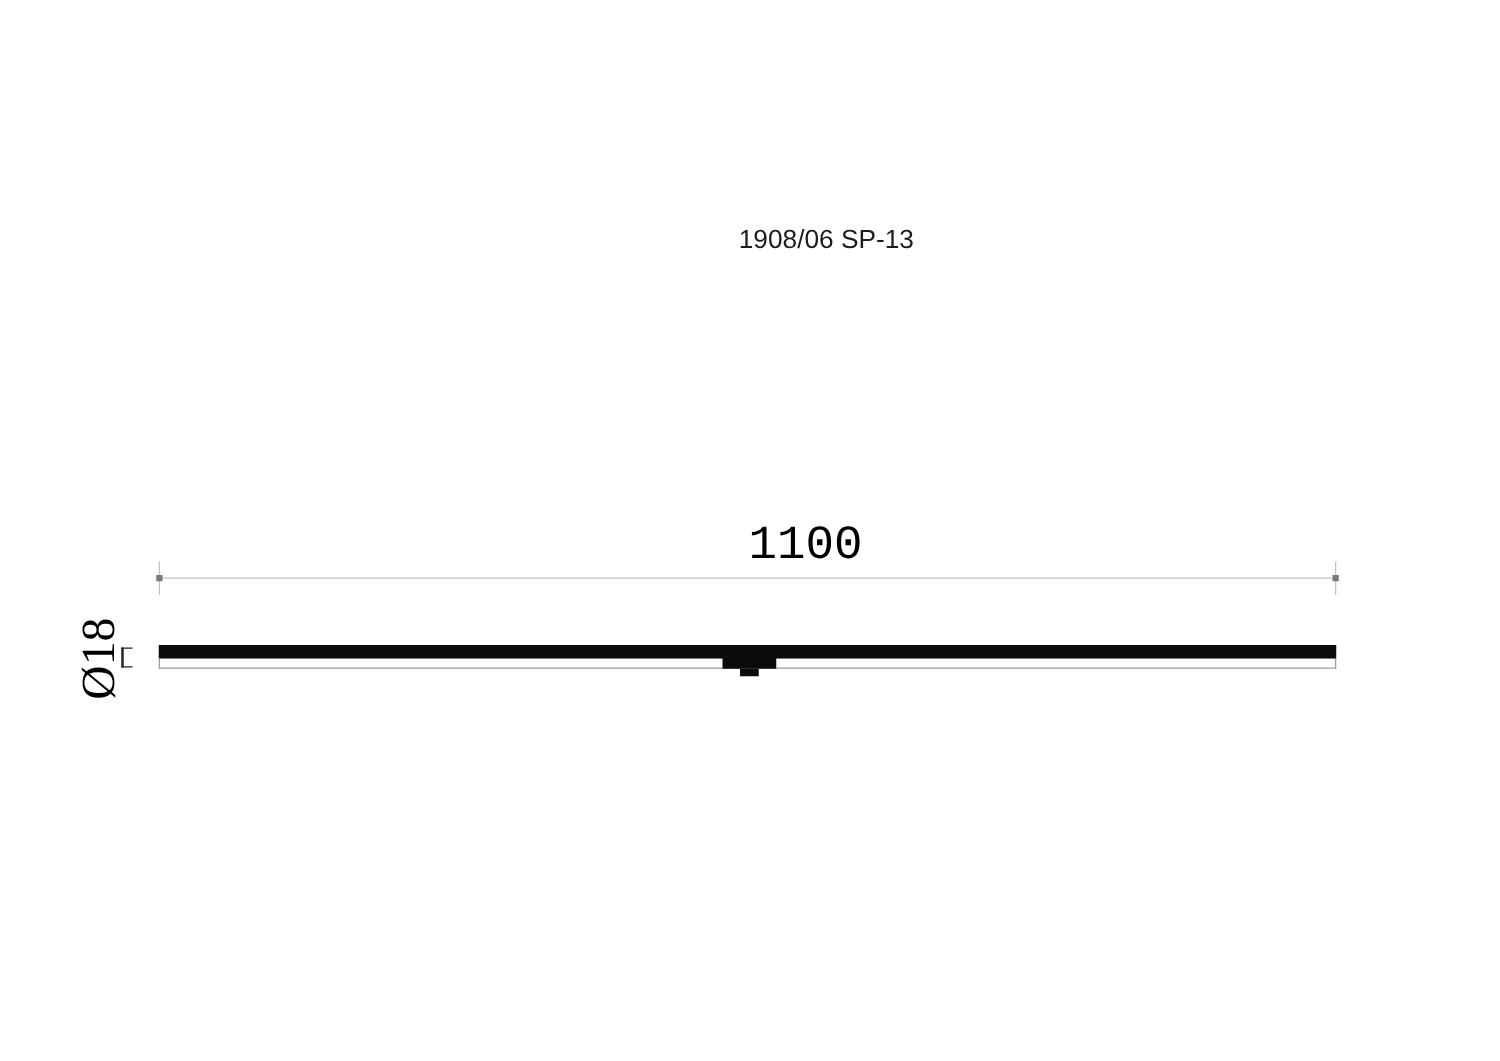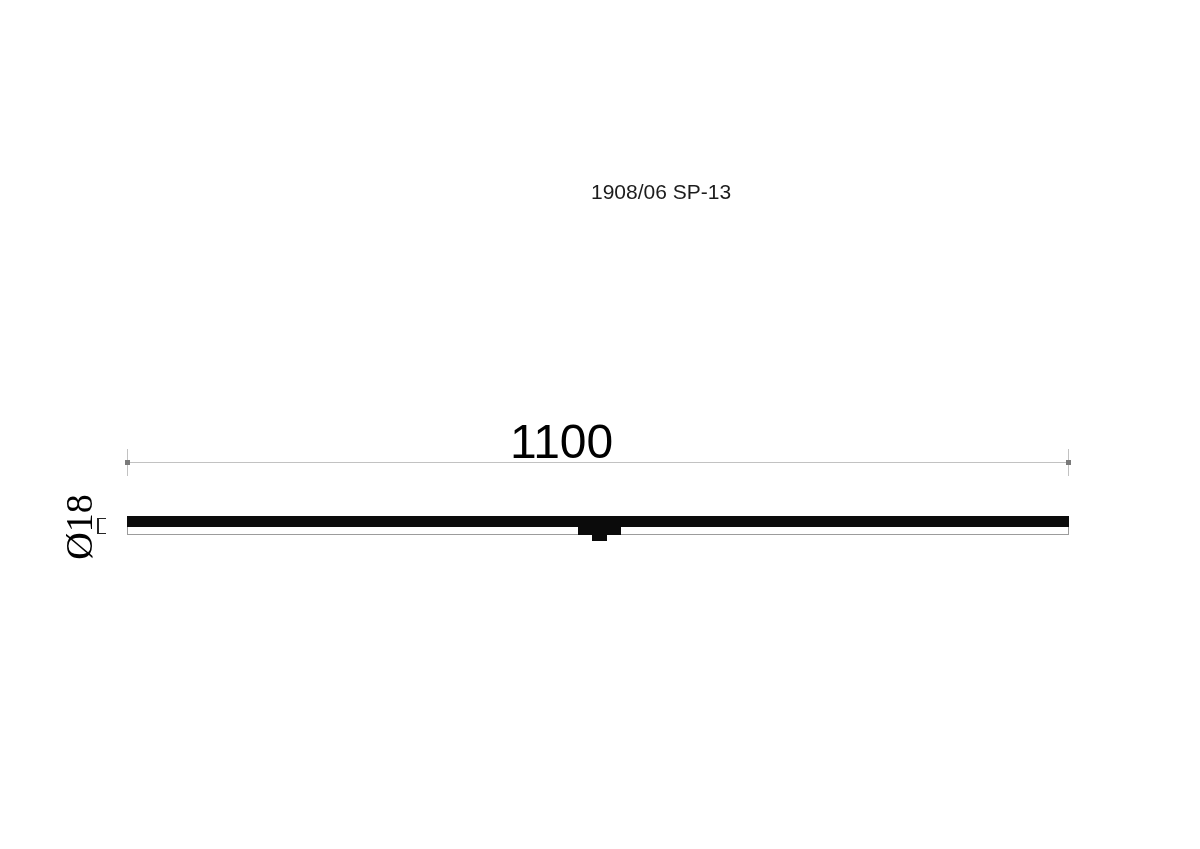--- a/index.html
+++ b/index.html
@@ -26,23 +26,23 @@
     font-size: 21px;
     color: var(--text-black, #1c1c1c);
     white-space: nowrap;
   }
 
   
   .length-label {
     left: 510px;
     top: 386px;
     width: 180px;
-    text-align: left;
-    font-family: Liberation Sans, sans-serif;
-    font-size: 48px;
+    text-align: right;
+    font-family: Liberation Mono, monospace;
+    font-size: 38px;
     line-height: 1;
     color: #000000;
   }
   .dim-line {
     left: 128px;
     top: 430px;
     width: 940px;
     height: 1px;
     background: var(--line-gray, #c2c2c2);
   }

